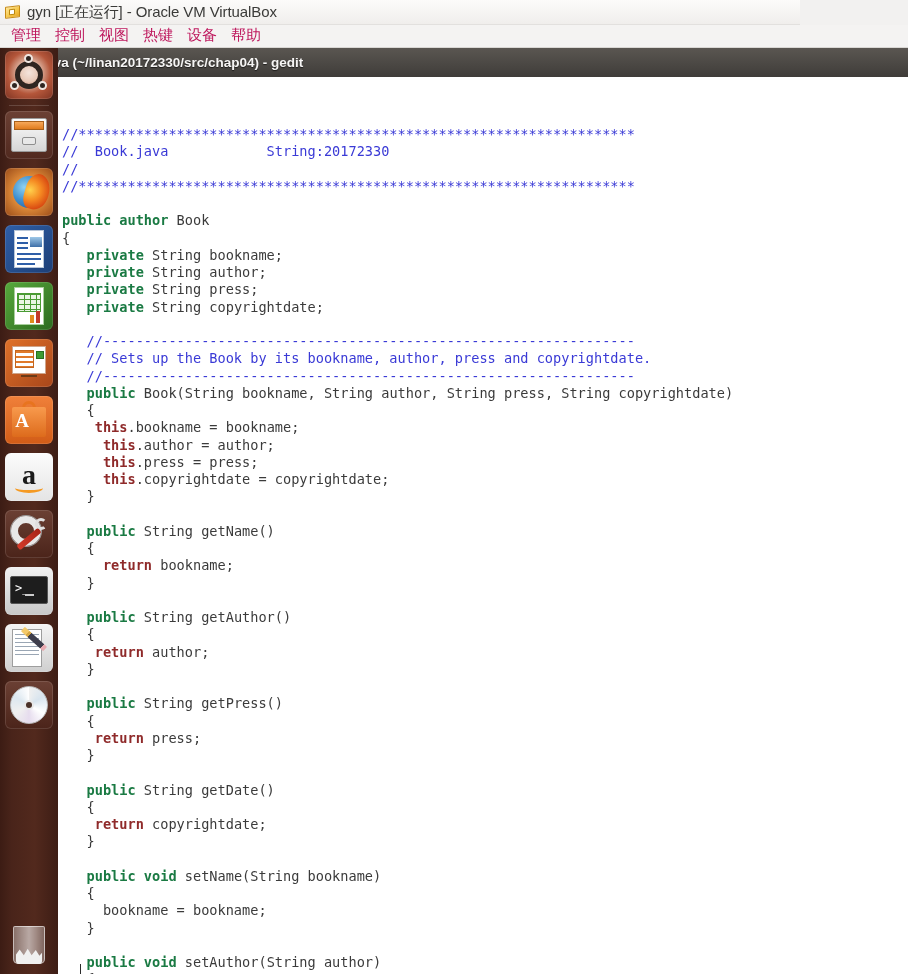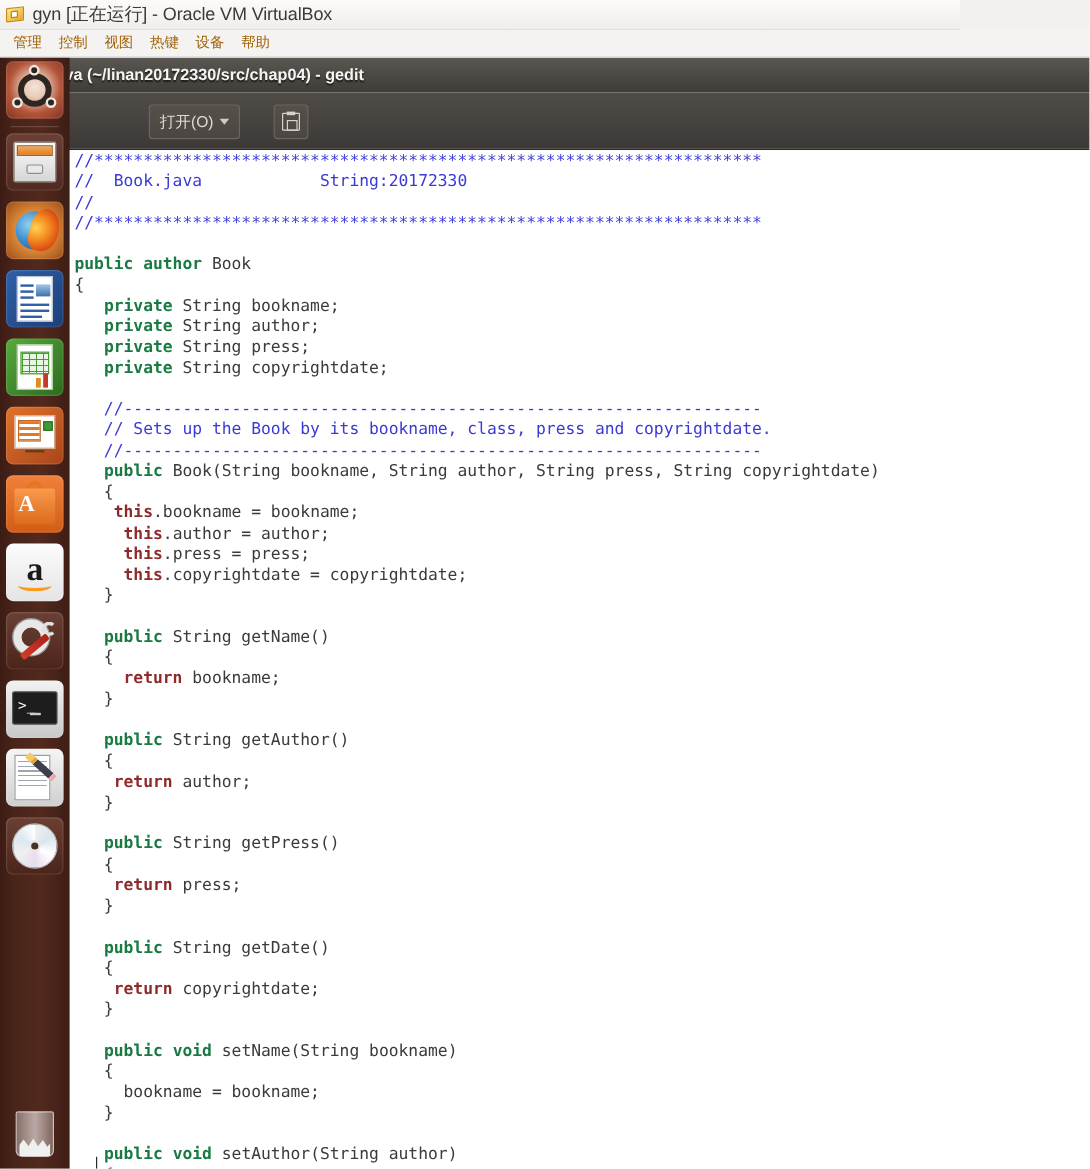--- a/index.html
+++ b/index.html
@@ -41,21 +41,21 @@
     font-size: 15px; color: #3a3a38; white-space: nowrap;
     letter-spacing: -0.1px;
   }
   #vbox-menubar {
     position: absolute; left: 0; top: 25px; width: 908px; height: 23px;
     background: #f4f3f2;
     display: flex; align-items: center; padding-left: 4px;
     border-bottom: 1px solid #d9d7d4;
   }
   .vb-menu-item {
-    font-size: 12px; color: #a16207;
+    font-size: 15px; color: #be185d;
     padding: 1px 7px 2px 7px; white-space: nowrap; cursor: default;
   }
 
   
   #guest-screen {
     position: absolute; left: 0; top: 48px;
     width: 908px; height: 926px;
     background: #ffffff; overflow: hidden;
   }
 
@@ -369,46 +369,37 @@
   </div>
 
   <div id="guest-screen">
 
     <div id="gedit-window">
 
       <div id="gedit-headerbar">
         <div id="gedit-title">Book.java (~/linan20172330/src/chap04) - gedit</div>
       </div>
 
-      <div id="gedit-toolbar">
-        <div id="btn-open">
-          <span class="lbl">打开(O)</span>
-          <span class="caret"></span>
-        </div>
-        <div id="btn-save">
-          <span class="save-glyph"></span>
-        </div>
-      </div>
 
       <div id="editor">
         <div id="editor-pad">
           <pre id="code"><span class="cmt">//********************************************************************</span>
 <span class="cmt">//  Book.java            String:20172330</span>
 <span class="cmt">//</span>
 <span class="cmt">//********************************************************************</span>
 
 <span class="kw">public</span> <span class="kw">author</span> Book
 {
    <span class="kw">private</span> String bookname;
    <span class="kw">private</span> String author;
    <span class="kw">private</span> String press;
    <span class="kw">private</span> String copyrightdate;
 
 <span class="cmt">   //-----------------------------------------------------------------</span>
-<span class="cmt">   // Sets up the Book by its bookname, class, press and copyrightdate.</span>
+<span class="cmt">   // Sets up the Book by its bookname, author, press and copyrightdate.</span>
 <span class="cmt">   //-----------------------------------------------------------------</span>
    <span class="kw">public</span> Book(String bookname, String author, String press, String copyrightdate)
    {
     <span class="kw2">this</span>.bookname = bookname;
      <span class="kw2">this</span>.author = author;
      <span class="kw2">this</span>.press = press;
      <span class="kw2">this</span>.copyrightdate = copyrightdate;
    }
 
    <span class="kw">public</span> String getName()

